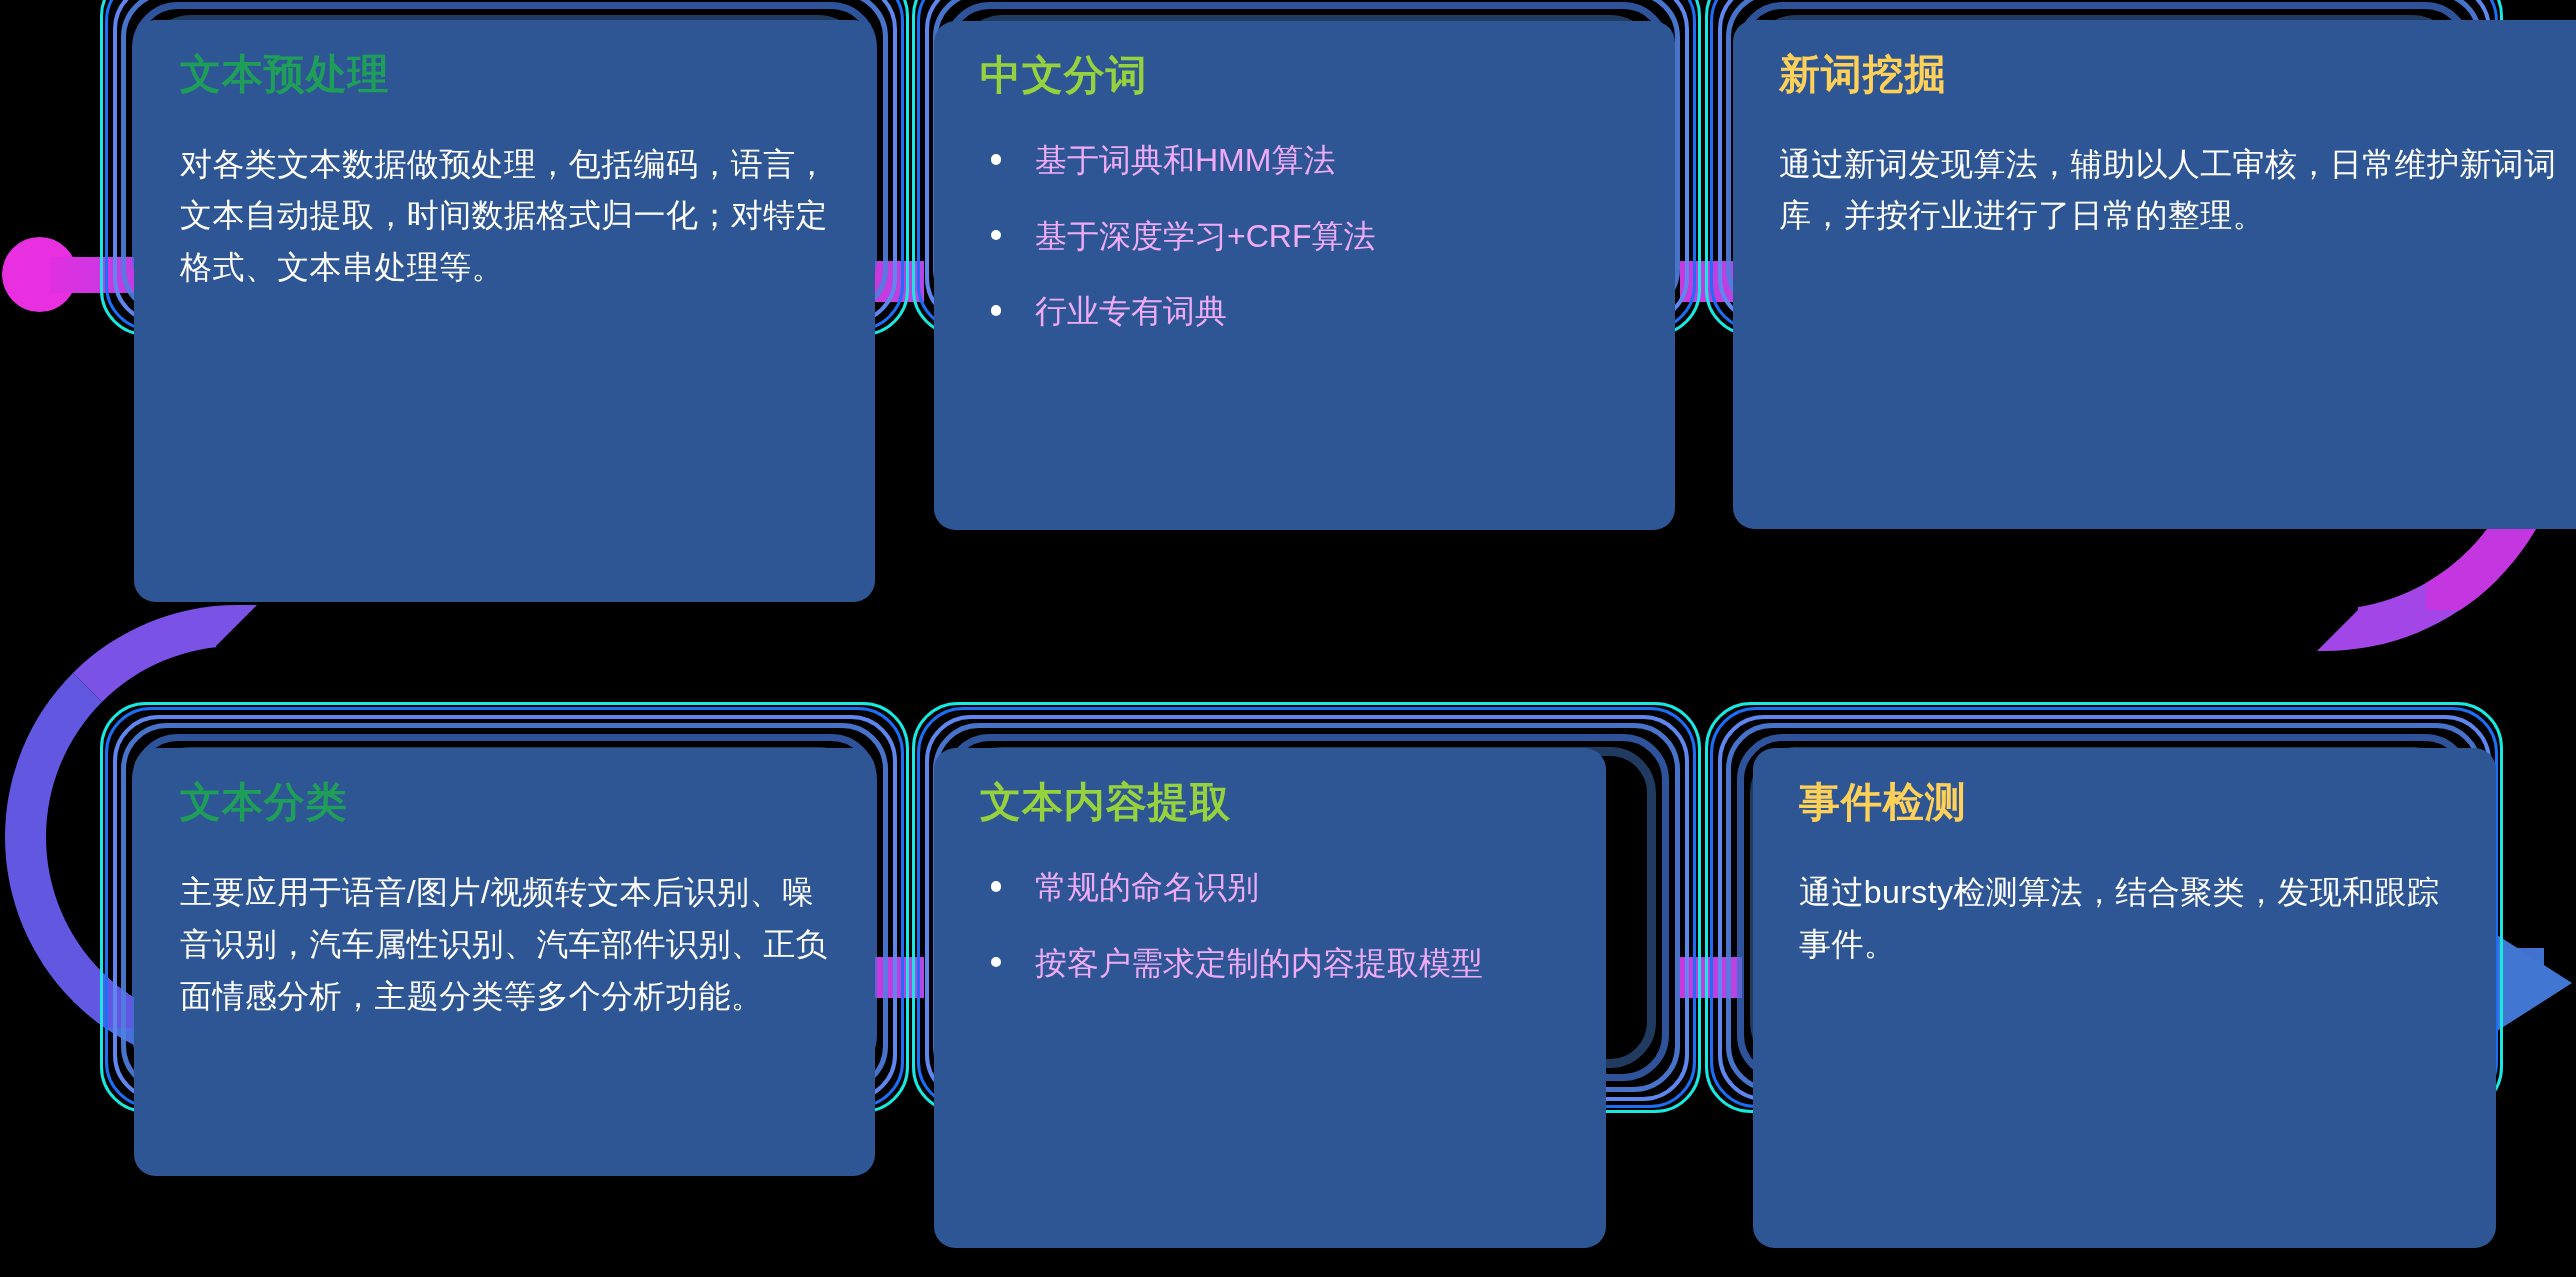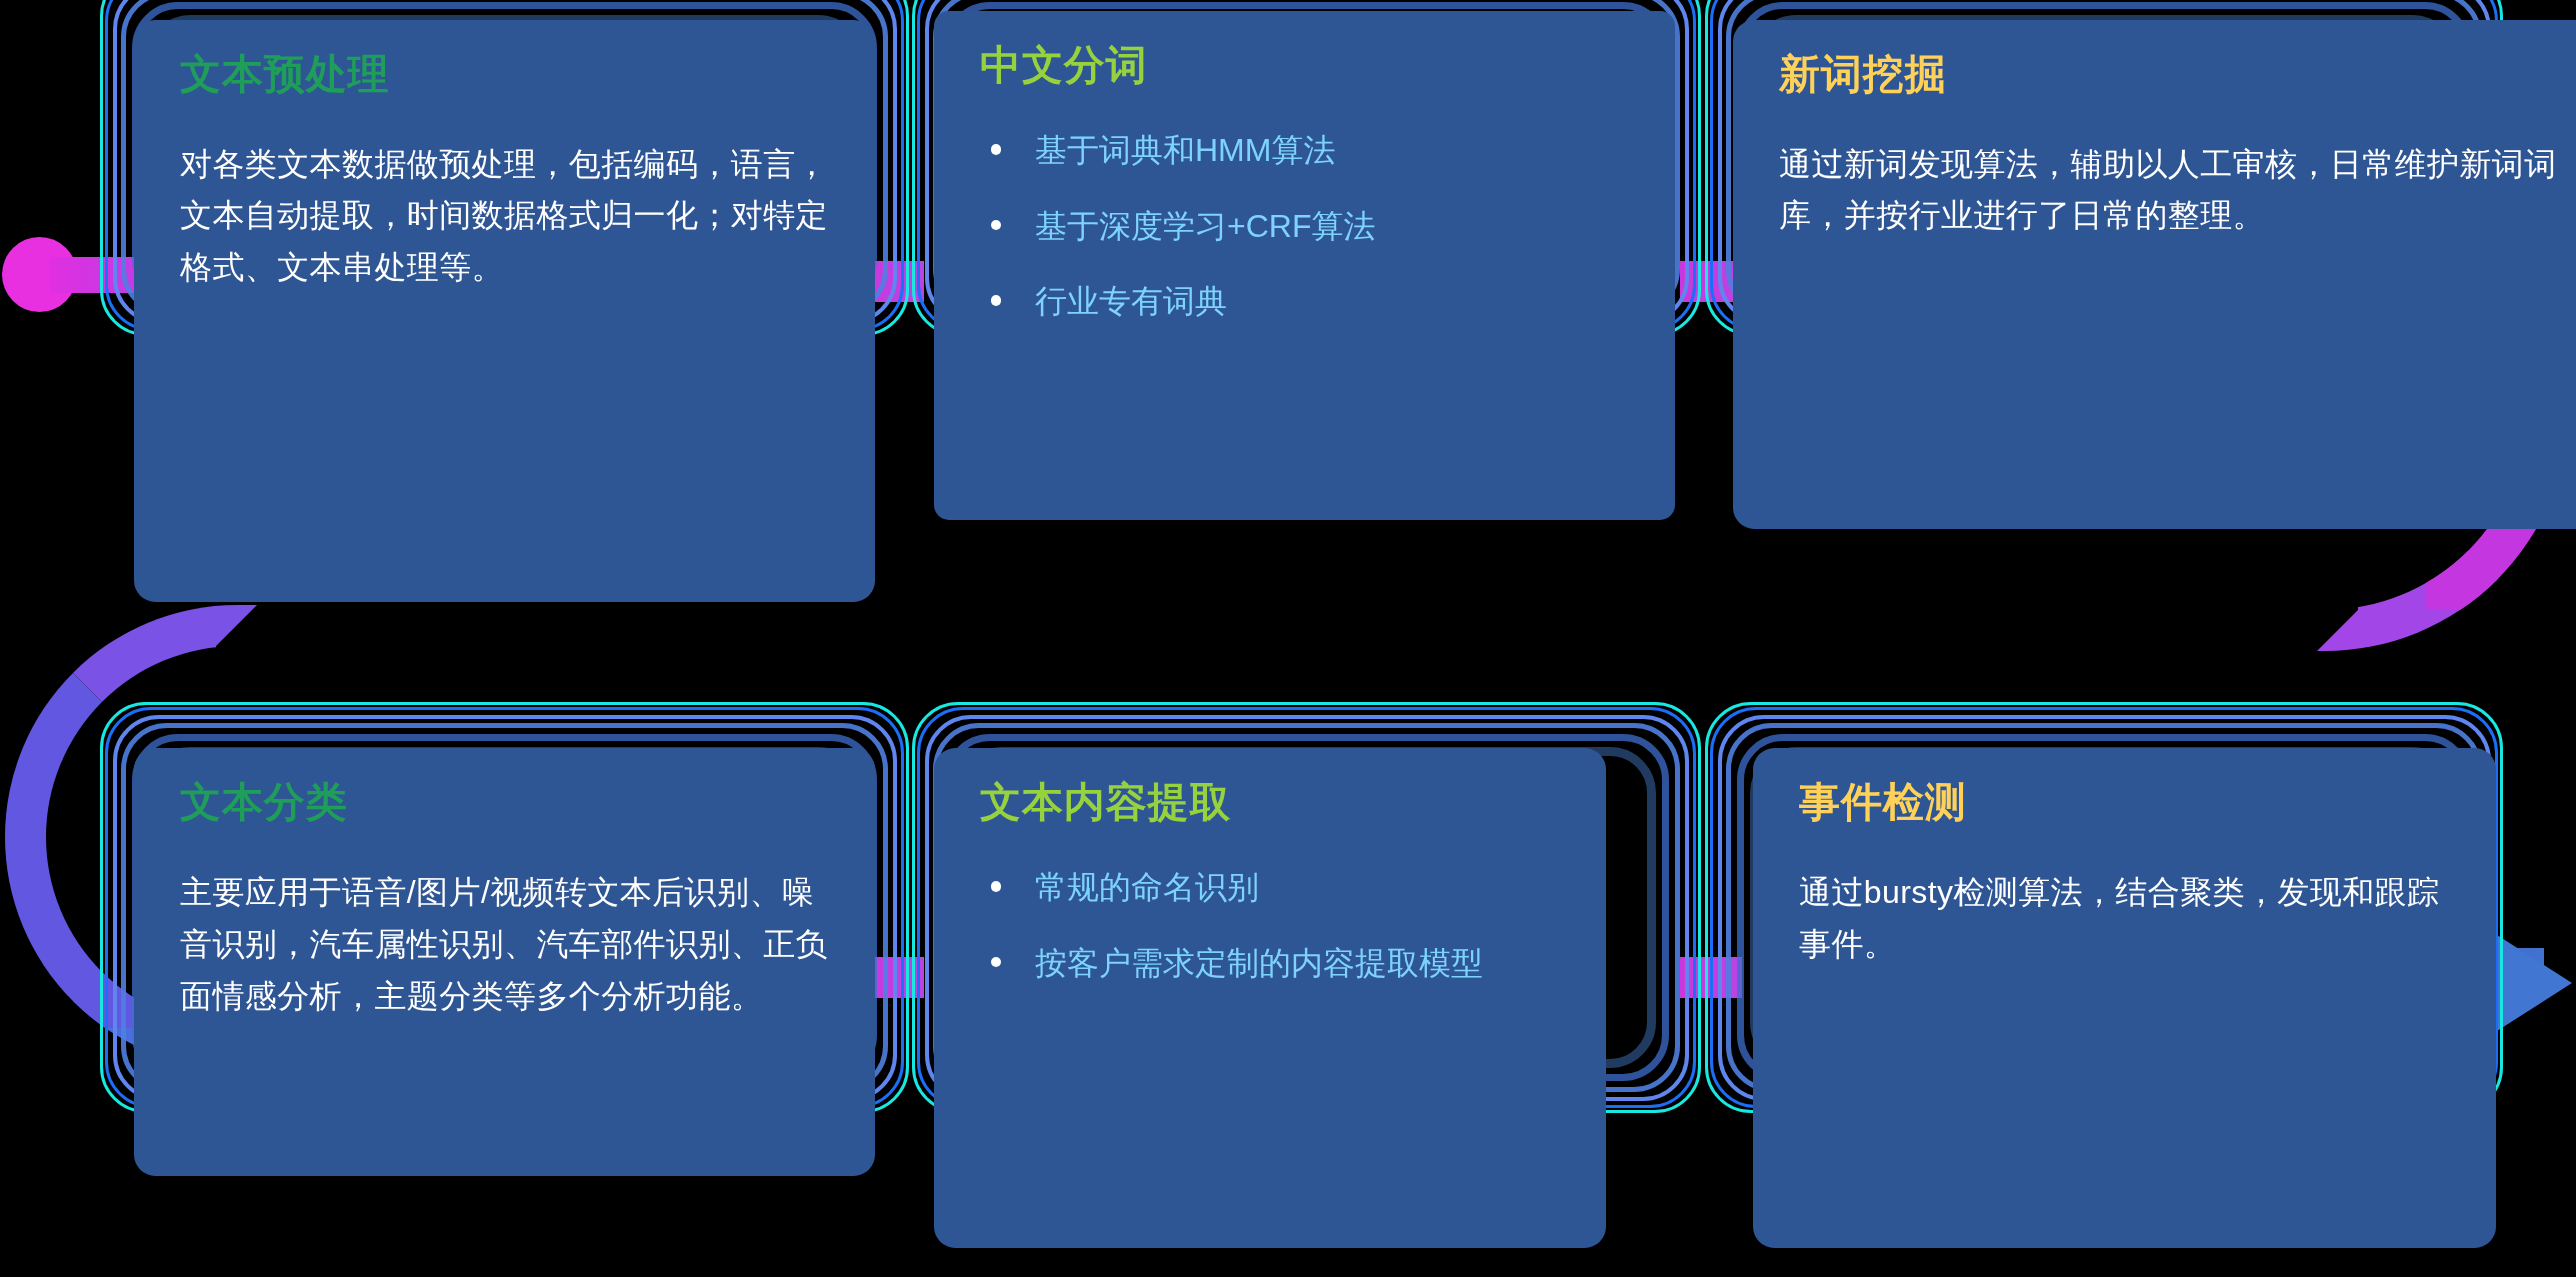--- a/index.html
+++ b/index.html
@@ -119,21 +119,21 @@
     color:#ffffff;
     line-height:1.62;
     letter-spacing:0.4px;
   }
   .bullets { list-style:none; margin:0; padding:0; }
   .bullets li {
     position:relative;
     padding-left:55px;
     margin-bottom:34px;
     font-size:32px;
-    color:#7dd3fc;
+    color:#f0abfc;
     line-height:1.3;
     white-space:nowrap;
   }
   .bullets li .dot {
     position:absolute; left:10.7px; top:14.3px;
     width:10.7px; height:10.7px; border-radius:50%;
     background:#ffffff;
   }
 </style>
 </head>
@@ -205,21 +205,21 @@
     <div class="ring r4"></div>
       <div class="ring r5"></div>
       <div class="ring r6"></div>
   </div>
 
   <div class="card" style="left:134px; top:19.6px; width:741px; height:582px;">
     <div class="card-title t-green">文本预处理</div>
     <div class="card-body">对各类文本数据做预处理，包括编码，语言，文本自动提取，时间数据格式归一化；对特定格式、文本串处理等。</div>
   </div>
 
-  <div class="card" style="left:934px; top:11px; width:741px; height:509px;border-radius:15px;">
+  <div class="card" style="left:934px; top:21px; width:741px; height:509px;">
     <div class="card-title t-lime">中文分词</div>
     <ul class="bullets">
       <li><span class="dot"></span><span>基于词典和HMM算法</span></li>
       <li><span class="dot"></span><span>基于深度学习+CRF算法</span></li>
       <li><span class="dot"></span><span>行业专有词典</span></li>
     </ul>
   </div>
 
   <div class="card" style="left:1733px; top:19.6px; width:893px; height:509px;">
     <div class="card-title t-gold">新词挖掘</div>

